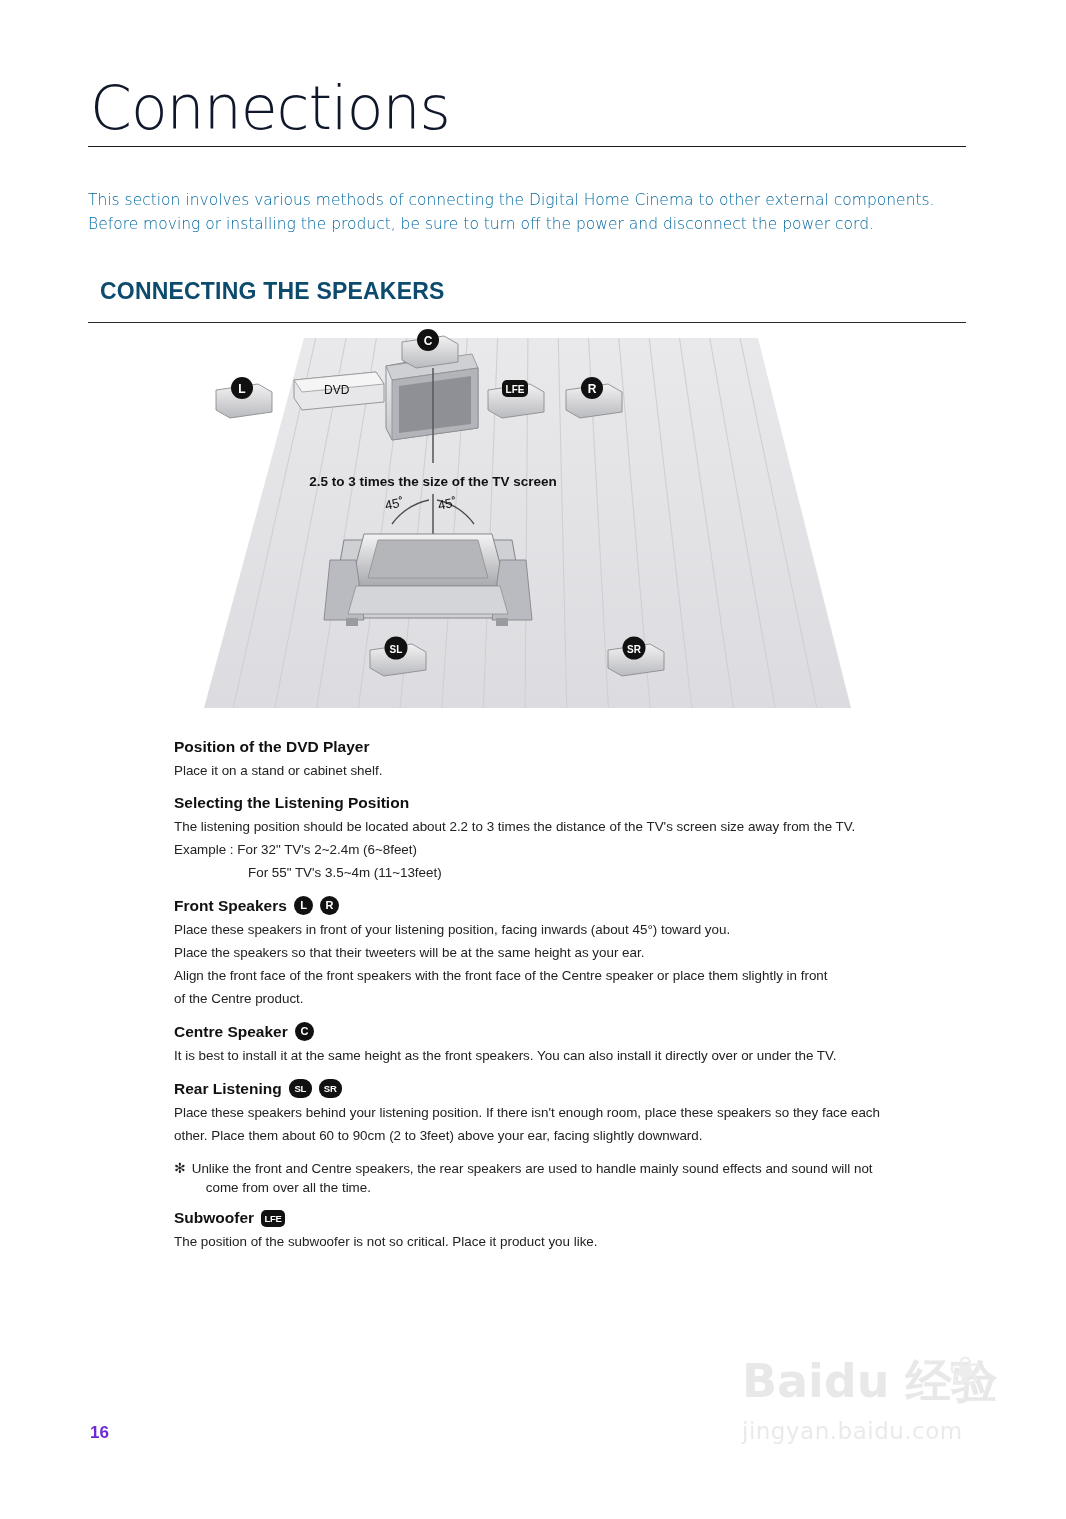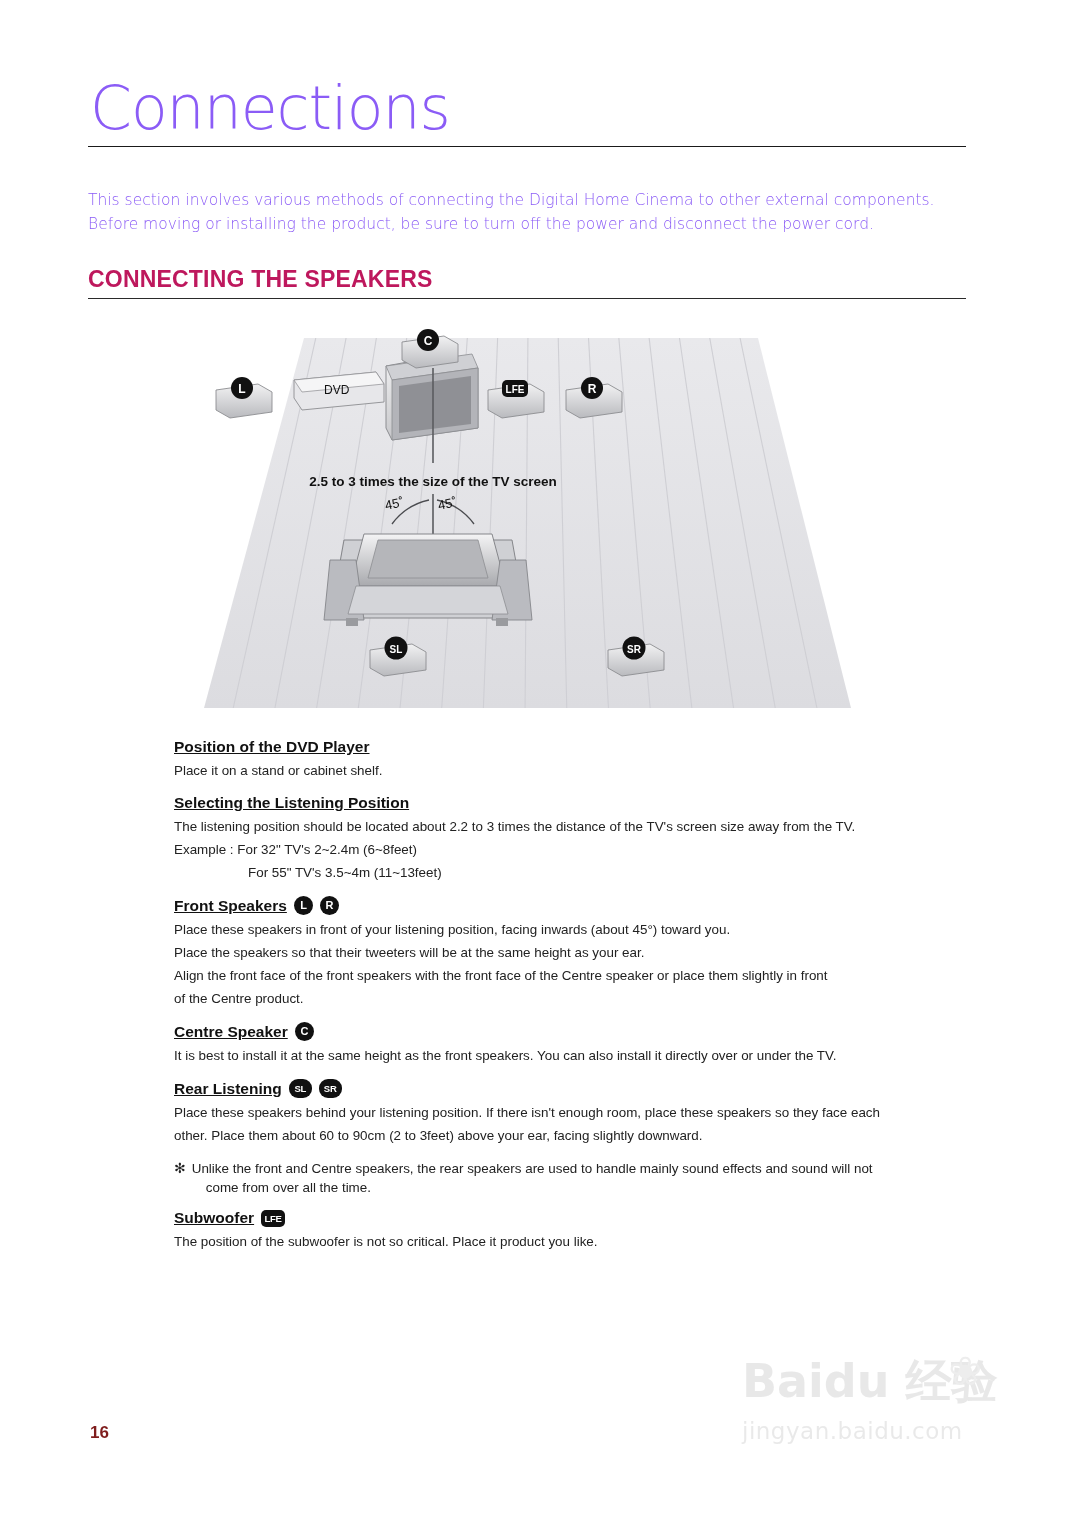--- a/index.html
+++ b/index.html
@@ -25,57 +25,57 @@
     position: absolute;
     left: 88px;
     top: 78px;
     width: 878px;
   }
   .doc-title {
     font-family: "DejaVu Sans", sans-serif;
     font-weight: 300;
     font-size: 60px;
     letter-spacing: -1px;
-    color: #8b5cf6;
+    color: #0f172a;
     line-height: 1;
     margin: 0;
     padding: 0 0 4px 2px;
   }
   .title-rule {
     border-bottom: 1.6px solid #1a1a1a;
     width: 878px;
     margin-top: 4px;
   }
 
   
   .intro {
     position: absolute;
     left: 88px;
     top: 188px;
     width: 880px;
     font-size: 15.5px;
     line-height: 1.55;
-    color: #8b5cf6;
+    color: #0369a1;
     font-family: "DejaVu Sans", sans-serif;
     font-weight: 300;
   }
 
   
   .section-head {
     position: absolute;
     left: 88px;
     top: 266px;
     width: 878px;
   }
   .section-head h2 {
-    margin: 0;
+    margin: 12px;
     font-size: 23px;
     font-weight: bold;
     letter-spacing: 0.2px;
-    color: #be185d;
+    color: #0c4a6e;
     padding-bottom: 5px;
   }
   .section-rule {
     border-bottom: 1.4px solid #2a2a2a;
     width: 878px;
   }
 
   
   .illus {
     position: absolute;
@@ -95,21 +95,20 @@
   }
   .blk { margin-bottom: 14px; }
   .blk h3 {
     margin: 0 0 5px 0;
     font-size: 15.5px;
     font-weight: bold;
     color: #111;
     display: flex;
     align-items: center;
     gap: 7px;
-    text-decoration: underline;
   }
   .blk p {
     margin: 4px 0 3px 0;
     font-size: 13.4px;
     line-height: 1.42;
     color: #222;
   }
   .blk p.tight { margin-bottom: 0; }
   .indent { padding-left: 74px; }
   .note {
@@ -154,21 +153,21 @@
     font-size: 9.5px;
   }
 
   
   .page-number {
     position: absolute;
     left: 90px;
     top: 1423px;
     font-size: 17px;
     font-weight: bold;
-    color: #7f1d1d;
+    color: #6d28d9;
   }
 
   
   .watermark {
     position: absolute;
     left: 742px;
     top: 1358px;
     width: 270px;
     height: 120px;
     opacity: 0.32;

